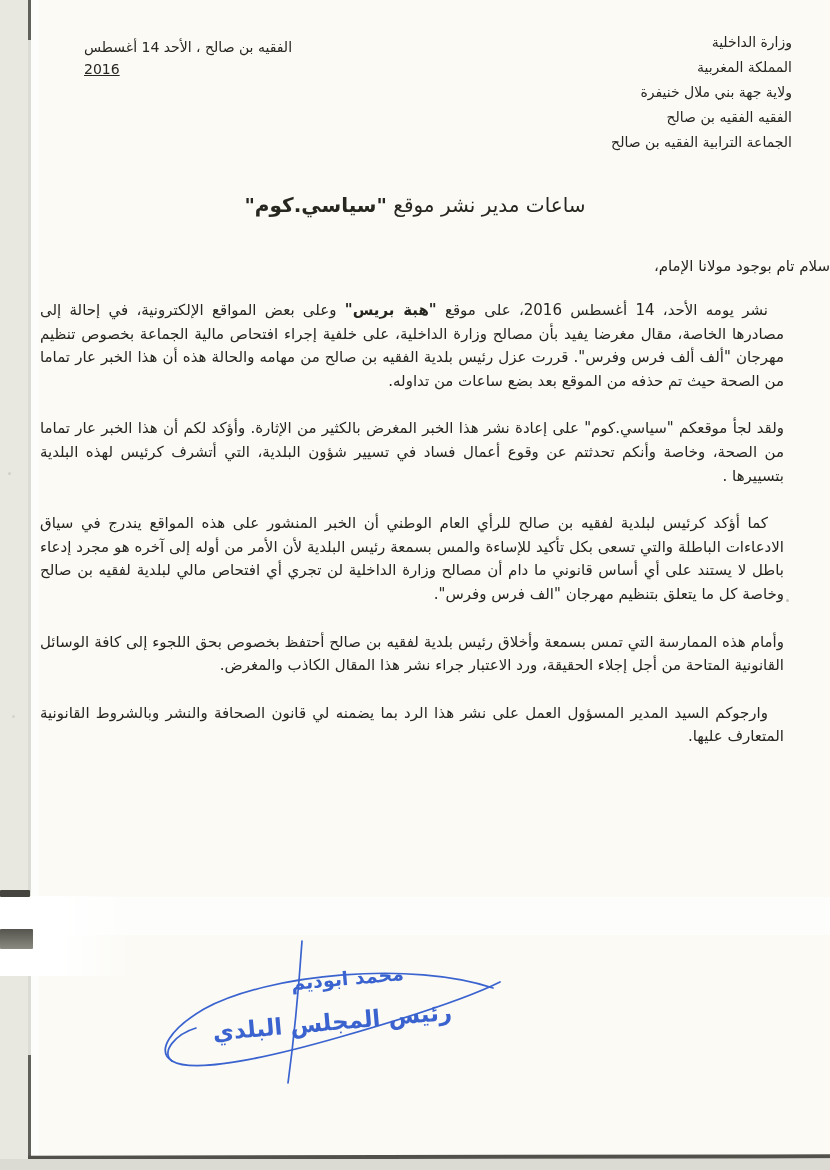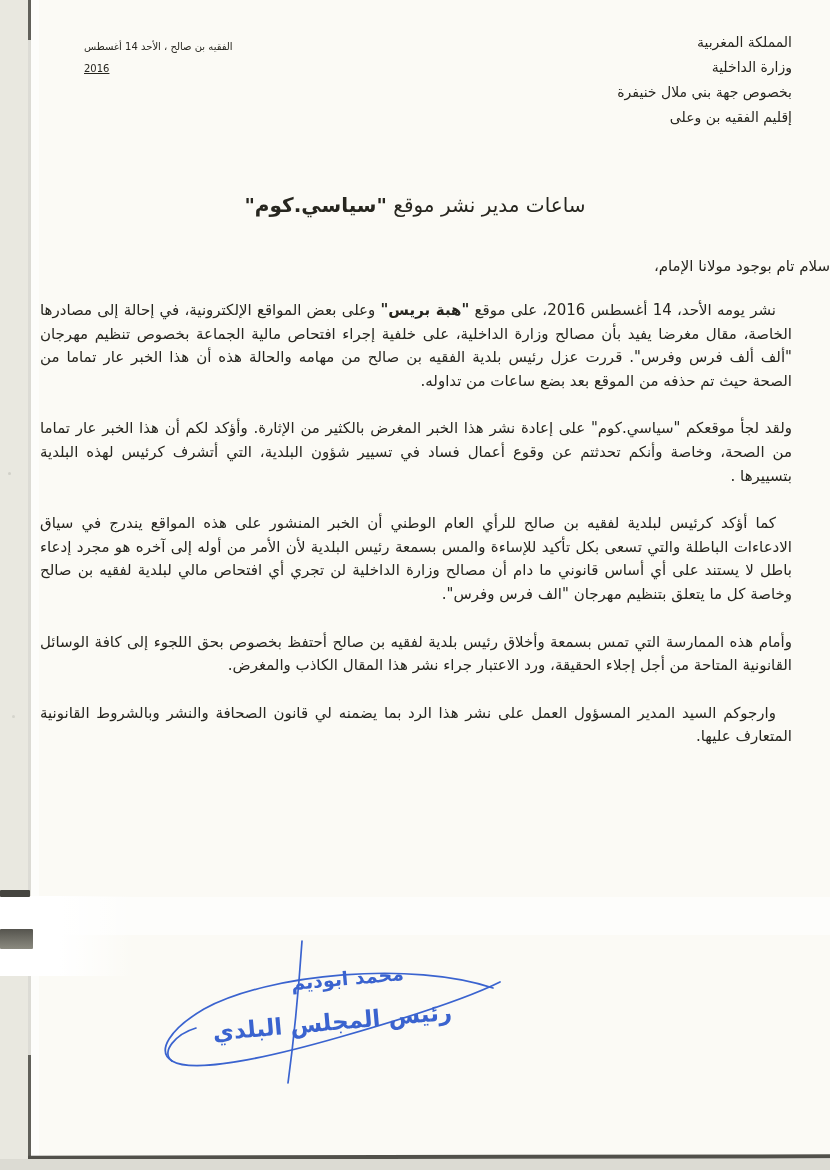--- a/index.html
+++ b/index.html
@@ -22,44 +22,45 @@
   .scan-mark-1{position:absolute;left:0;top:890px;width:30px;height:7px;background:#45443f;border-radius:1px;}
   .scan-mark-2{position:absolute;left:0;top:929px;width:33px;height:20px;
     background:linear-gradient(#55544e,#8b8a80);border-radius:1px;}
   .scan-dot{position:absolute;width:3px;height:3px;border-radius:50%;background:#c2c1b9;}
   .artifact{pointer-events:none;}
 
   
   .letterhead{position:absolute;top:30px;right:38px;direction:rtl;text-align:right;
     font-size:14px;line-height:25px;}
   .dateline{position:absolute;top:36px;left:84px;direction:rtl;text-align:left;
-    font-size:10px;line-height:22px;white-space:nowrap;}
+    font-size:14px;line-height:22px;white-space:nowrap;}
   .dateline .year{display:block;text-align:left;text-decoration:underline;}
   .doc-title{position:absolute;top:193px;left:0;right:0;text-align:center;direction:rtl;
     font-size:20px;letter-spacing:.2px;}
   .doc-title b{font-weight:bold;}
   .greeting{position:absolute;top:257px;left:0;right:0;text-align:right;direction:rtl;font-size:15px;}
   .letter-body{position:absolute;top:299px;left:40px;width:752px;direction:rtl;
     text-align:justify;font-size:15px;line-height:23.6px;}
-  .letter-body p{margin:0 0 24px 0;}
+  .letter-body p{margin:0 8px 24px 0;}
   .letter-body p.indent{text-indent:16px;}
 
   
   .signature{position:absolute;left:148px;top:933px;width:380px;height:160px;}
   .signature svg{display:block;width:100%;height:100%;}
   .sig-text{font-family:"DejaVu Sans",sans-serif;font-weight:bold;}
 </style>
 </head>
 <body>
 
 <div class="letterhead">
+  <div>وزارة الداخلية</div>
   <div>المملكة المغربية</div>
-  <div>وزارة الداخلية</div>
-  <div>بخصوص جهة بني ملال  خنيفرة</div>
-  <div>إقليم الفقيه بن وعلى</div>
+  <div>ولاية جهة بني ملال  خنيفرة</div>
+  <div>الفقيه الفقيه بن صالح</div>
+  <div>الجماعة الترابية الفقيه بن صالح</div>
 </div>
 
 <div class="dateline">
   <span>الفقيه بن  صالح ، الأحد 14 أغسطس</span>
   <span class="year">2016</span>
 </div>
 
 <div class="doc-title">
   <span>ساعات مدير نشر موقع </span><b>"سياسي.كوم"</b>
 </div>

